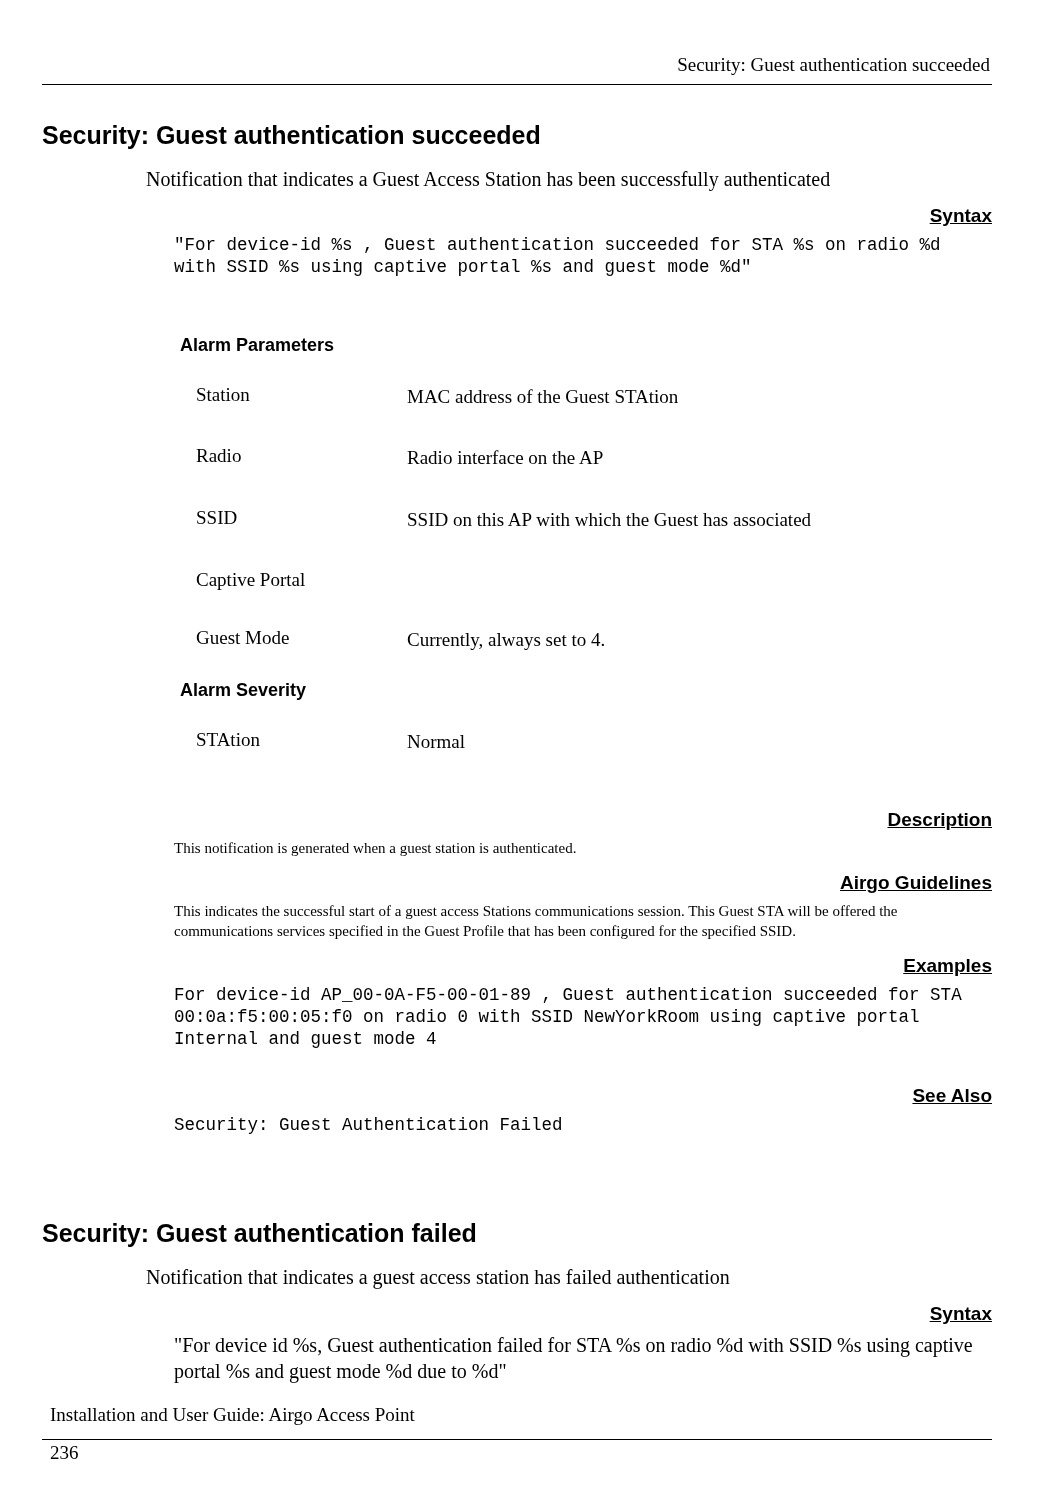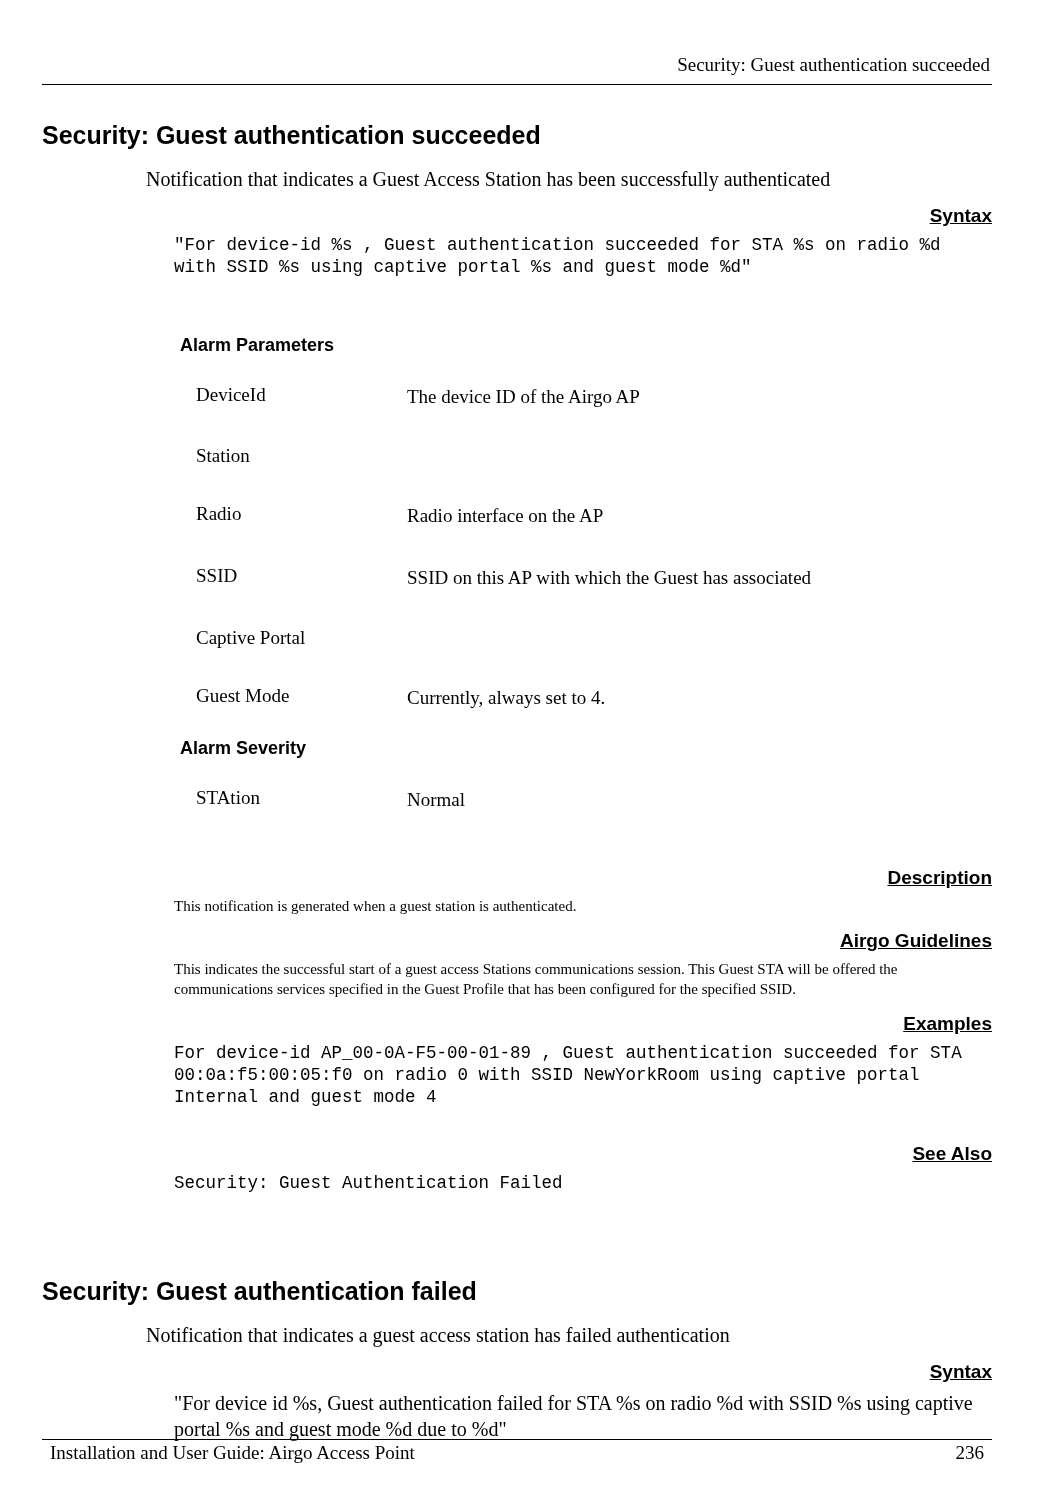--- a/index.html
+++ b/index.html
@@ -97,45 +97,43 @@
       right: 68px;
     }
     .footer {
       position: absolute;
       bottom: 28px;
       left: 18px;
       right: 68px;
       display: flex;
       justify-content: space-between;
       font-size: 19px;
+      flex-direction: column;
     }
   </style>
 </head>
 <body>
 
 <div class="header-right">Security: Guest authentication succeeded</div>
 <hr class="header-rule">
 
 <h1 class="h1">Security: Guest authentication succeeded</h1>
 <p class="intro">Notification that indicates a Guest Access Station has been successfully authenticated</p>
 
 <h2 class="h2">Syntax</h2>
 <div class="mono">"For device-id %s , Guest authentication succeeded for STA %s on radio %d with SSID %s using captive portal %s and guest mode %d"</div>
 
 <div class="gap"></div>
 
 <div class="table-heading">Alarm Parameters</div>
 
 <div class="param-table">
   <div class="param-row">
-    <div class="param-name"> DeviceId</div>
-    <div class="param-desc">The device ID of the Airgo AP</div>
-  </div>
-  <div class="param-row">
     <div class="param-name"> Station</div>
+    <div class="param-desc">MAC address of the Guest STAtion</div>
   </div>
   <div class="param-row">
     <div class="param-name">Radio</div>
     <div class="param-desc">Radio interface on the AP</div>
   </div>
   <div class="param-row">
     <div class="param-name">SSID</div>
     <div class="param-desc"> SSID on this AP with which the Guest has associated</div>
   </div>
   <div class="param-row">

